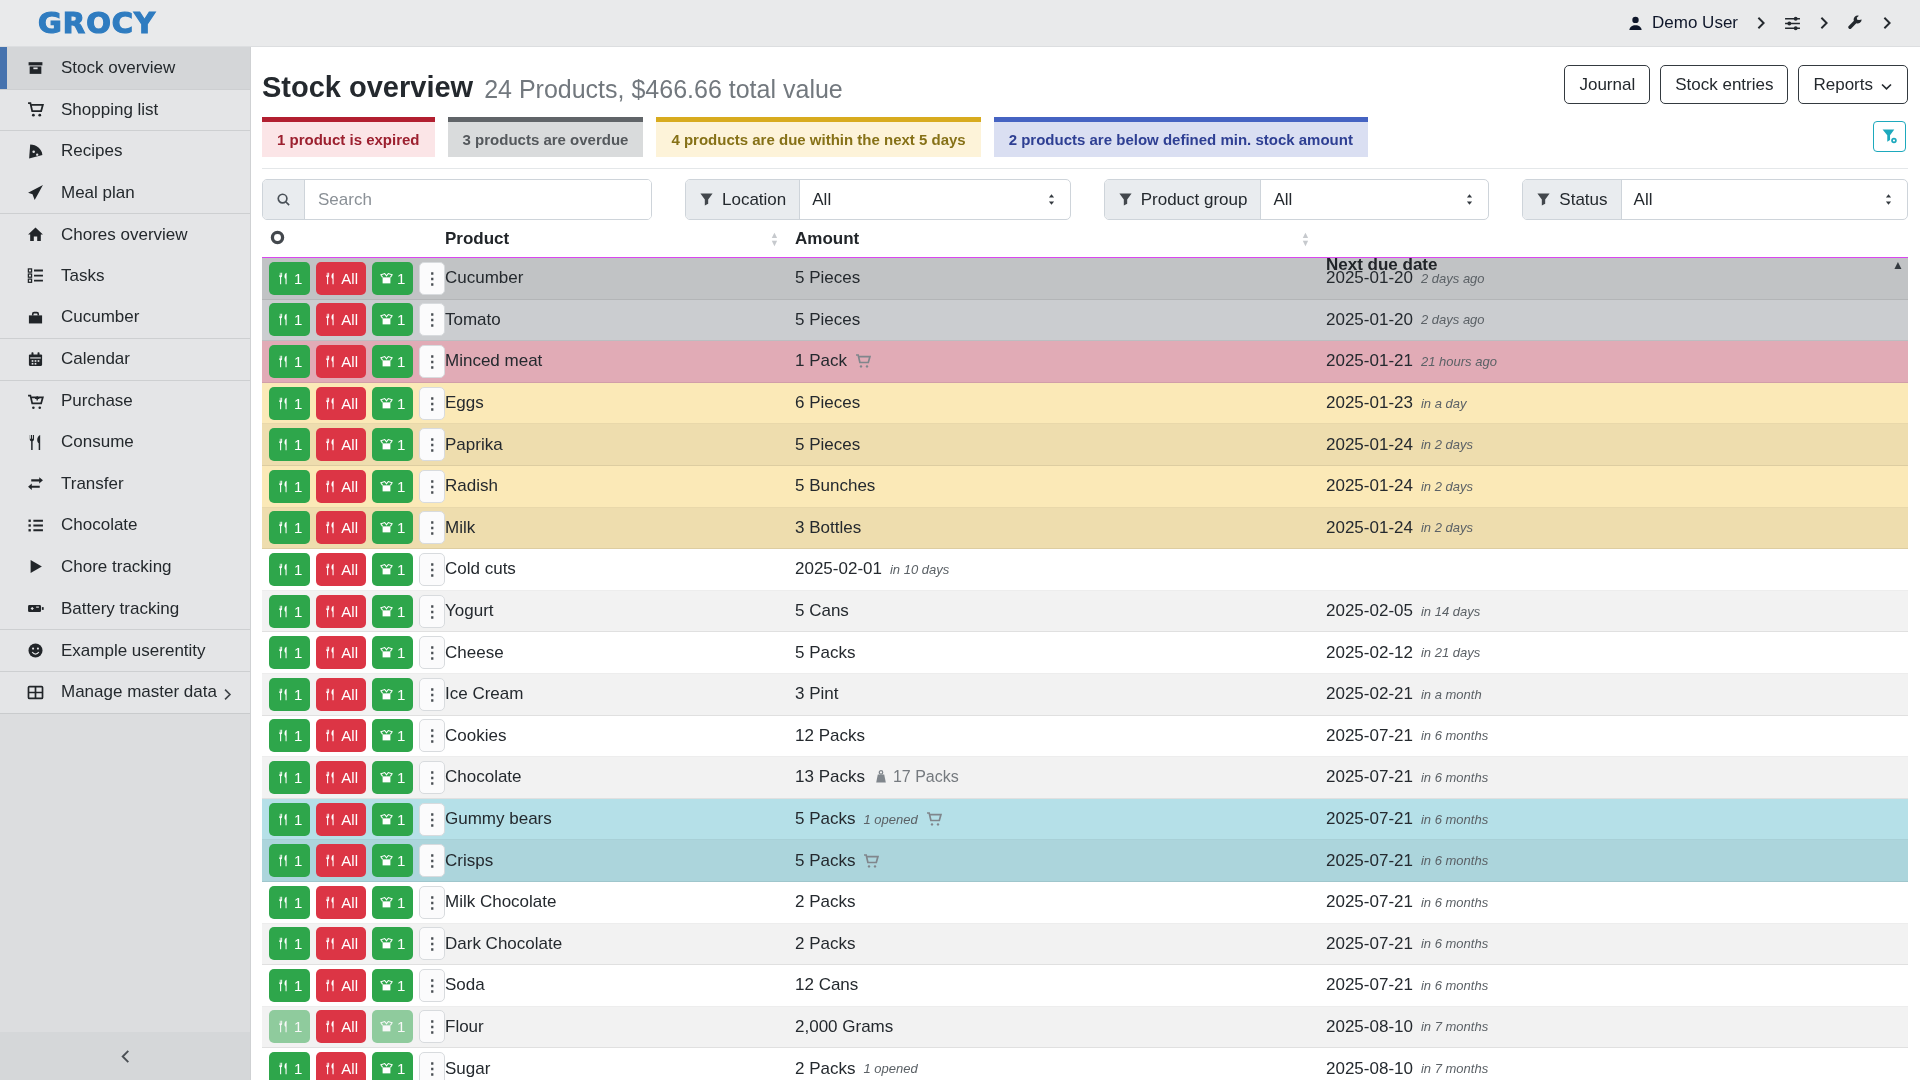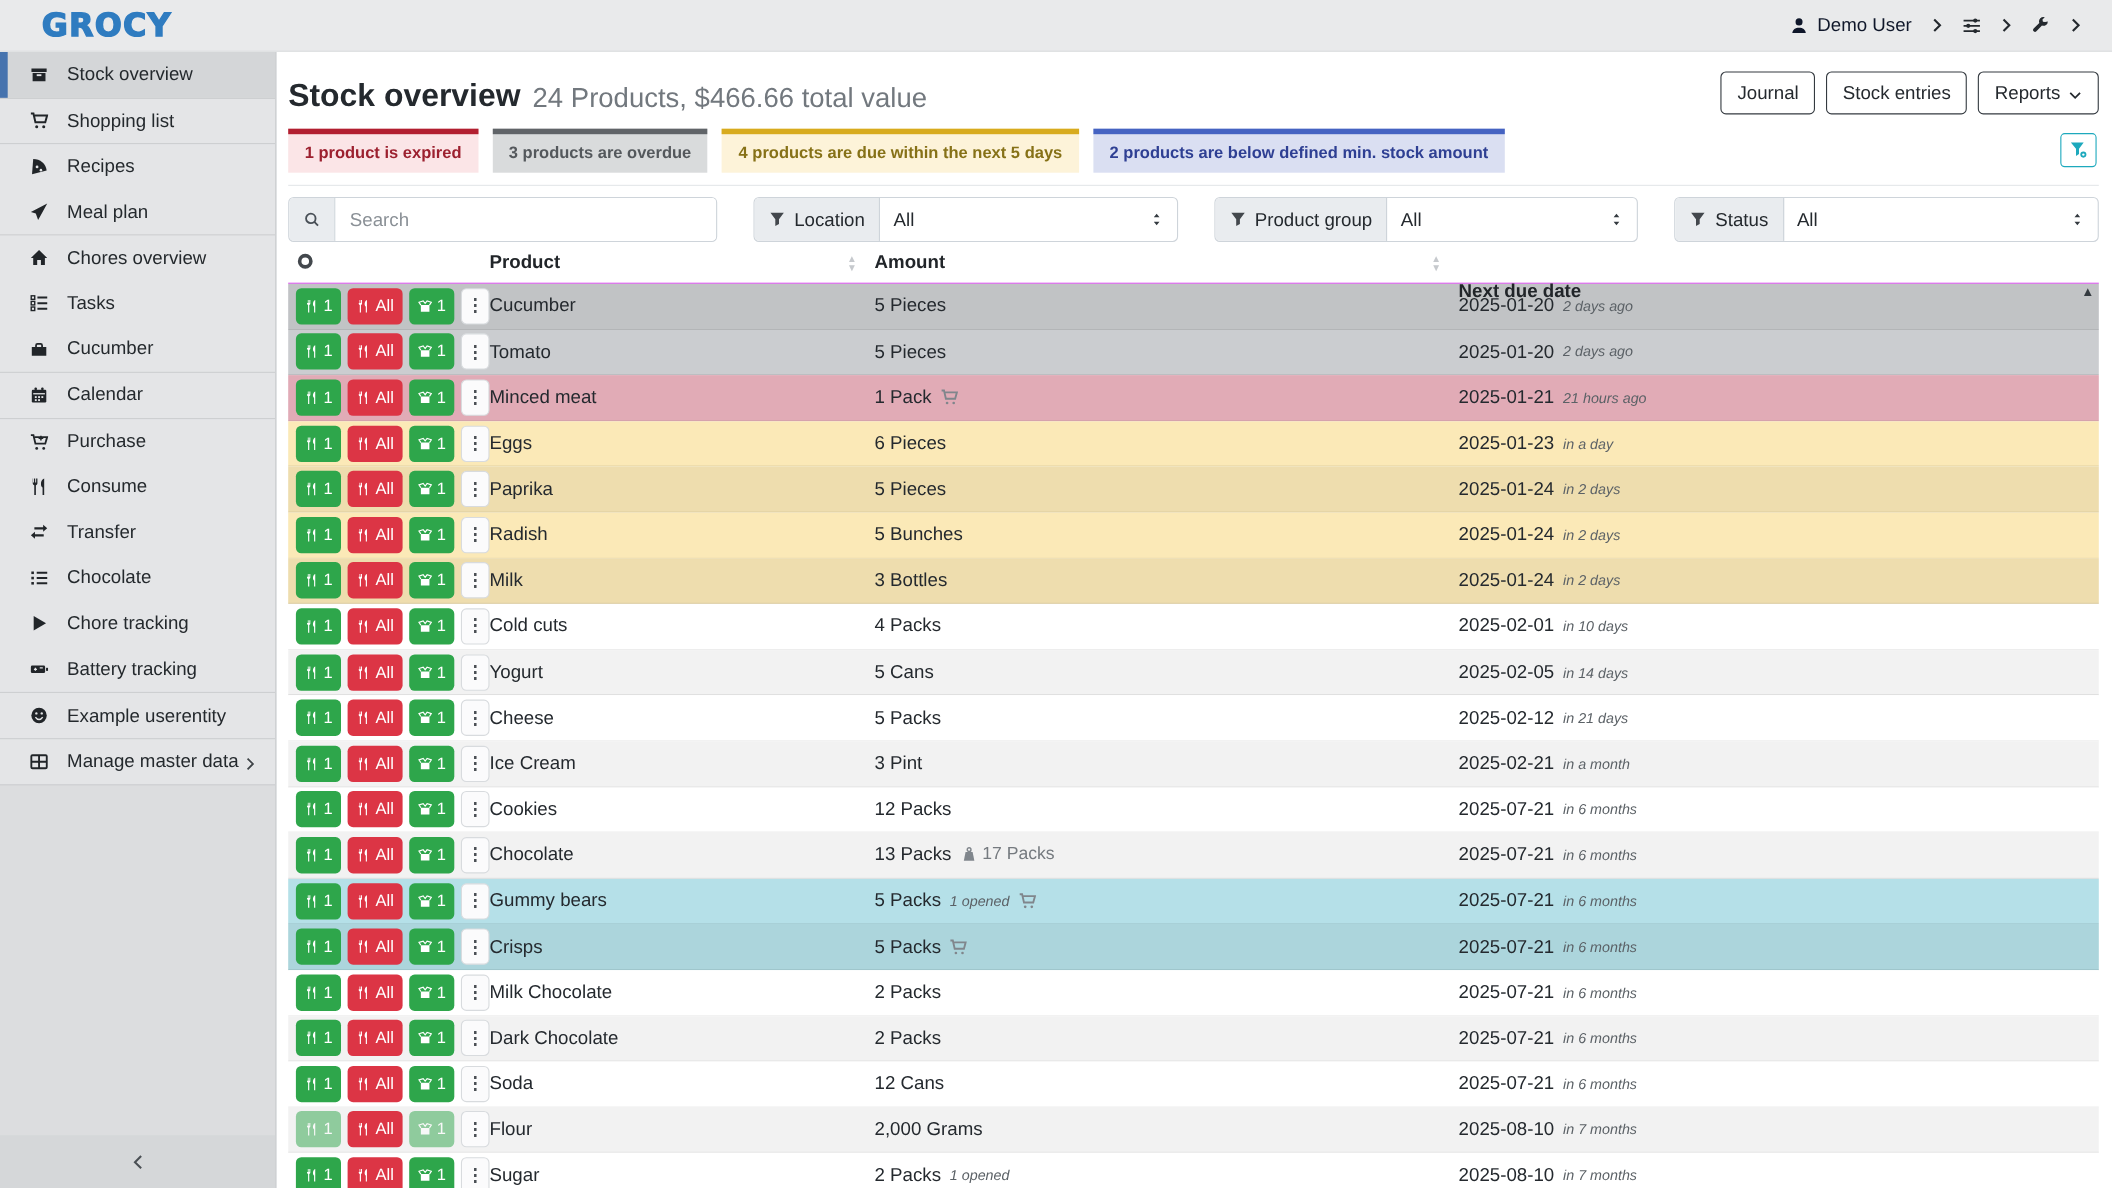--- a/index.html
+++ b/index.html
@@ -647,23 +647,20 @@
               </svg>All</button>
             <button class="btn-sm btn-green"><svg class="" viewBox="0 0 16 16" fill="currentColor">
                 <path d="M3.2 6.6h9.6V14H3.2z" fill="#fff"></path>
                 <path d="M3.2 6.6 1.1 3.4l4.7-1.5L8 4.7l2.2-2.8 4.7 1.5-2.1 3.2" fill="none" stroke="#fff" stroke-width="1.3"></path>
               </svg>1</button>
             <button class="btn-kebab">⋮</button>
           </div>
           <div class="cell c-product">
             <span class="prod-name">Cold cuts</span>
           </div>
-          <div class="cell c-amount">
-            <span class="amount-main">4 Packs</span>
-          </div>
           <div class="cell c-date">
             <span class="date-main">2025-02-01</span>
             <span class="muted-extra">in 10 days</span>
           </div>
         </div>
         <div class="trow row-none striped">
           <div class="cell c-actions">
             <button class="btn-sm btn-green"><svg class="" viewBox="0 0 16 16" fill="currentColor">
                 <path d="M2.6 1v3.8c0 .8.5 1.4 1.2 1.6V15h1.3V6.4c.7-.2 1.2-.8 1.2-1.6V1H5.2v3.2h-.8V1h-.9v3.2h-.9V1z" fill="#fff"></path>
                 <path d="M11.8 1C10.2 1.6 9.2 3.4 9.2 5.4c0 1.4.5 2.4 1.3 2.8V15h1.3V1z" fill="#fff"></path>

